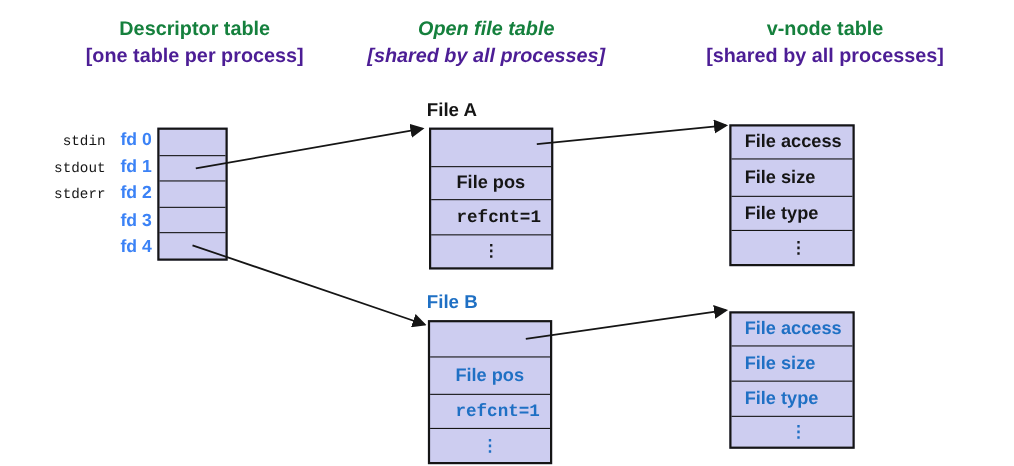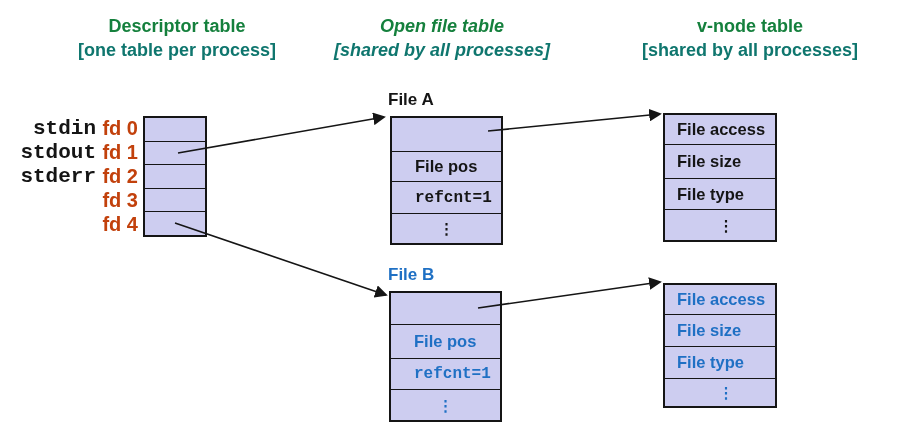--- a/index.html
+++ b/index.html
@@ -4,21 +4,21 @@
 <style>
   html,body{margin:0;padding:0;}
   body{
     width:922px;height:424px;position:relative;background:#ffffff;
     font-family:"Liberation Sans",sans-serif;overflow:hidden;
   }
   
   .hdr{position:absolute;top:14px;width:300px;text-align:center;
        font-weight:bold;font-size:18px;line-height:24px;}
   .hdr .t{color:#15803d;display:block;}
-  .hdr .s{color:#0f766e;display:block;}
+  .hdr .s{color:#4c1d95;display:block;}
   #hdr-desc{left:27px;}
   #hdr-oft{left:292px;font-style:italic;}
   #hdr-vnode{left:600px;}
 
   
   .tbl{position:absolute;background:#CDCDF0;border:2px solid #151515;
        box-sizing:border-box;display:flex;flex-direction:column;text-align:center;}
   .tbl .cell{border-bottom:1.6px solid #151515;box-sizing:border-box;
        display:flex;align-items:center;font-weight:bold;font-size:16.5px;
        color:#151515;padding-left:23px;flex:0 0 auto;}
@@ -28,23 +28,23 @@
   .blue-grp .cell{color:#1F70C4;}
 
   
   #desc-tbl{left:143px;top:116px;width:64px;height:121px;}
   #desc-tbl .cell{flex:1 1 auto;padding:0;}
 
   
   #fd-labels{position:absolute;left:12px;top:116px;display:grid;
      grid-template-columns:84px 42px;grid-auto-rows:24.2px;}
   #fd-labels .std{font-family:"Liberation Mono","DejaVu Sans Mono",monospace;
-     font-weight:bold;font-size:21px;color:#151515;text-align:right;
+     font-weight:normal;font-size:13px;color:#151515;text-align:right;
      display:flex;align-items:center;justify-content:flex-end;}
-  #fd-labels .fd{font-weight:bold;font-size:20px;color:#c2410c;
+  #fd-labels .fd{font-weight:bold;font-size:16px;color:#3b82f6;
      display:flex;align-items:center;justify-content:flex-end;text-align:right;}
 
   
   #filea-tbl{left:390px;top:116px;width:113px;height:129px;}
   #fileb-tbl{left:389px;top:291px;width:113px;height:131px;}
 
   
   #vnodea-tbl{left:663px;top:113px;width:114px;height:129px;}
   #vnodeb-tbl{left:663px;top:283px;width:114px;height:125px;}
   #vnodea-tbl .cell,#vnodeb-tbl .cell{padding-left:12px;}

